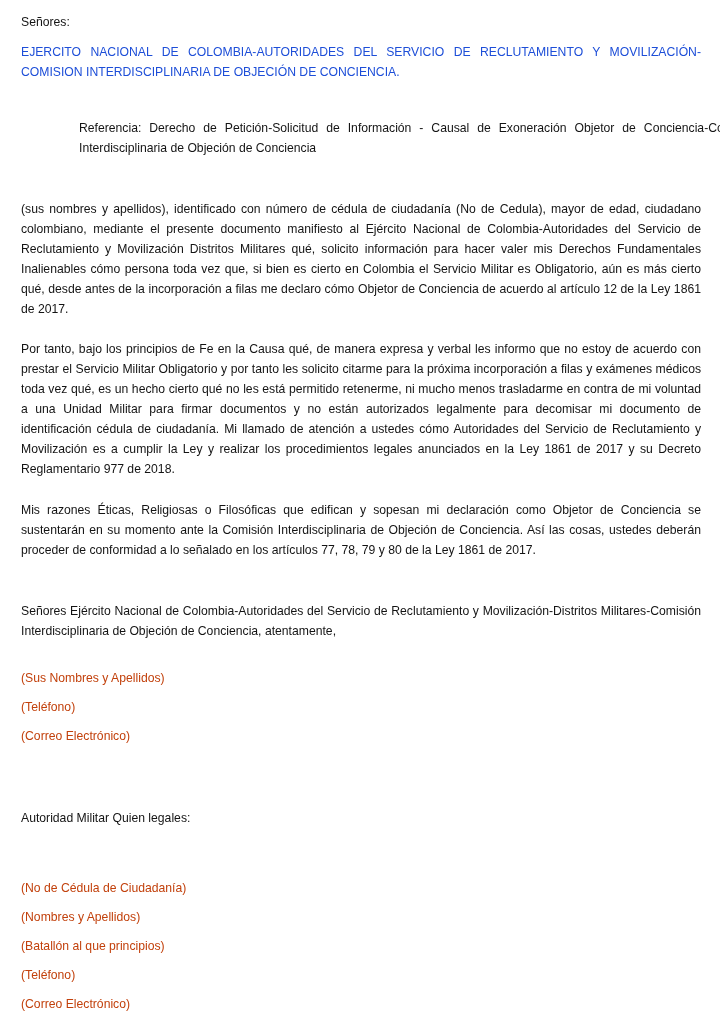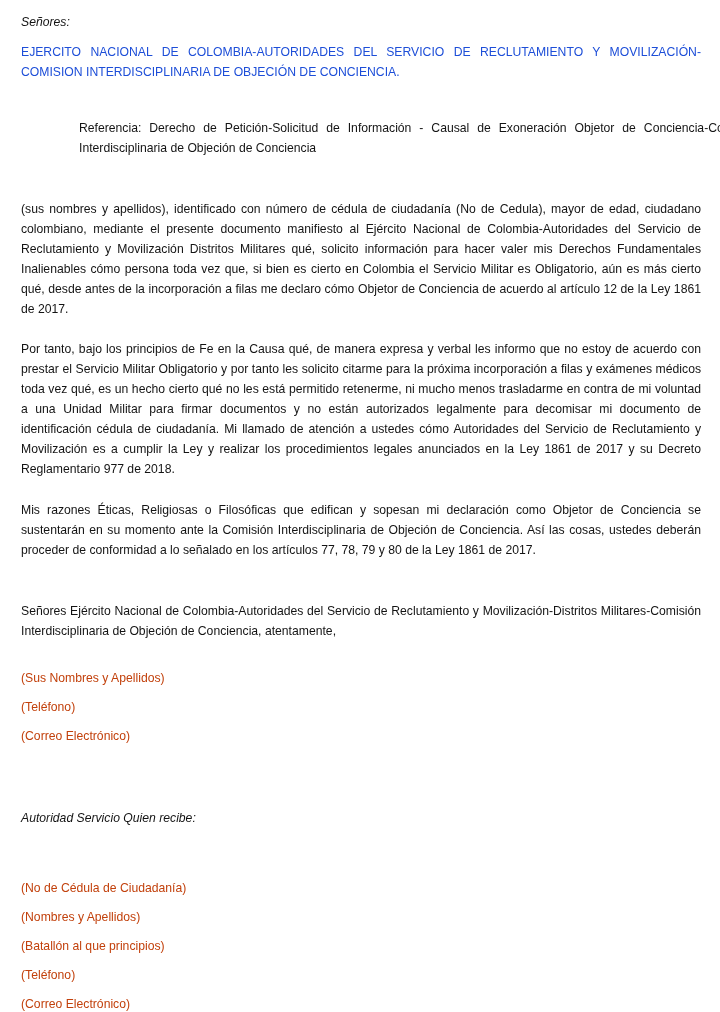--- a/index.html
+++ b/index.html
@@ -26,21 +26,20 @@
   .doc-body {
     position: absolute;
     left: 21px;
     top: 0;
     width: 680px;
   }
   .line {
     font-size: 12.2px;
     line-height: 20px;
     color: #141414;
-    font-style: italic;
     -webkit-font-smoothing: antialiased;
   }
   .para {
     font-size: 12.2px;
     line-height: 20px;
     text-align: justify;
     text-justify: inter-word;
     color: #141414;
     margin: 0;
   }
@@ -107,21 +106,21 @@
       <p class="para lastfull">Señores Ejército Nacional de Colombia-Autoridades del Servicio de Reclutamiento y Movilización-Distritos Militares-Comisión Interdisciplinaria de Objeción de Conciencia, atentamente,</p>
     </div>
 
     <div class="blk-sig1">
       <div class="sigline">(Sus Nombres y Apellidos)</div>
       <div class="sigline">(Teléfono)</div>
       <div class="sigline">(Correo Electrónico)</div>
     </div>
 
     <div class="blk-recipient">
-      <div class="line">Autoridad Servicio Quien recibe:</div>
+      <div class="line">Autoridad Militar Quien legales:</div>
     </div>
 
     <div class="blk-sig2">
       <div class="sigline">(No de Cédula de Ciudadanía)</div>
       <div class="sigline">(Nombres y Apellidos)</div>
       <div class="sigline">(Batallón al que principios)</div>
       <div class="sigline">(Teléfono)</div>
       <div class="sigline">(Correo Electrónico)</div>
     </div>
 

